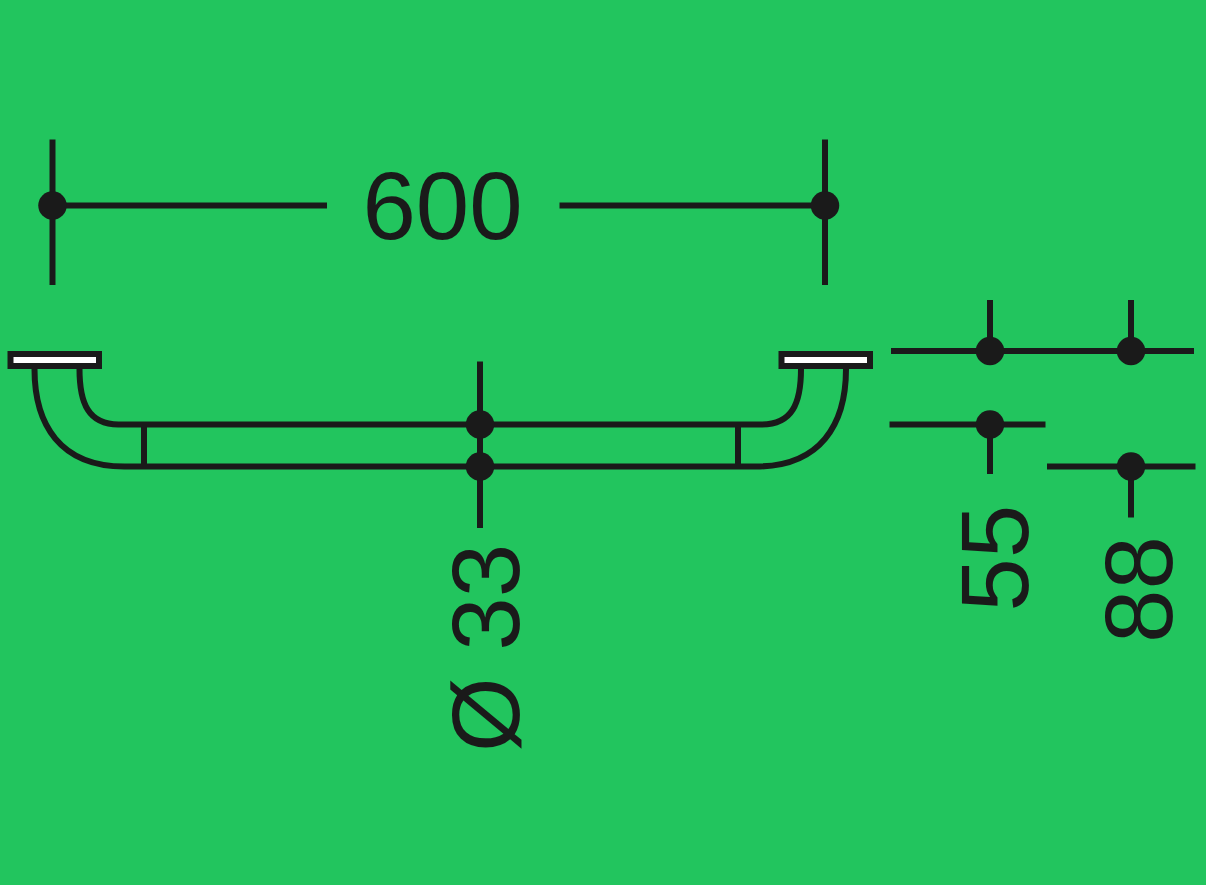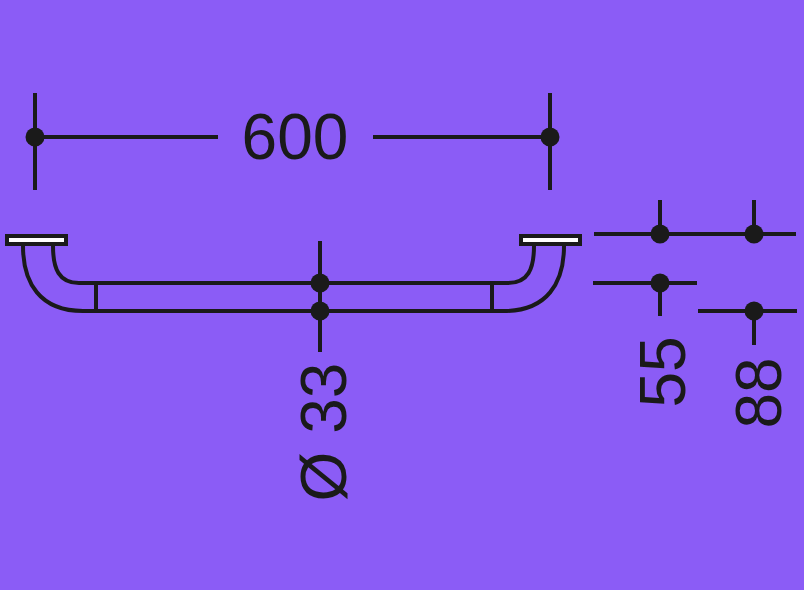--- a/index.html
+++ b/index.html
@@ -4,21 +4,21 @@
 <style>
   html, body {
     margin: 0;
     padding: 0;
     background: #ffffff;
   }
   .stage {
     position: relative;
     width: 804px;
     height: 590px;
-    background: #8b5cf6;
+    background: #22c55e;
     overflow: hidden;
   }
   svg {
     display: block;
   }
   text {
     font-family: "Liberation Sans", "DejaVu Sans", sans-serif;
     font-size: 64px;
     font-weight: 400;
   }

